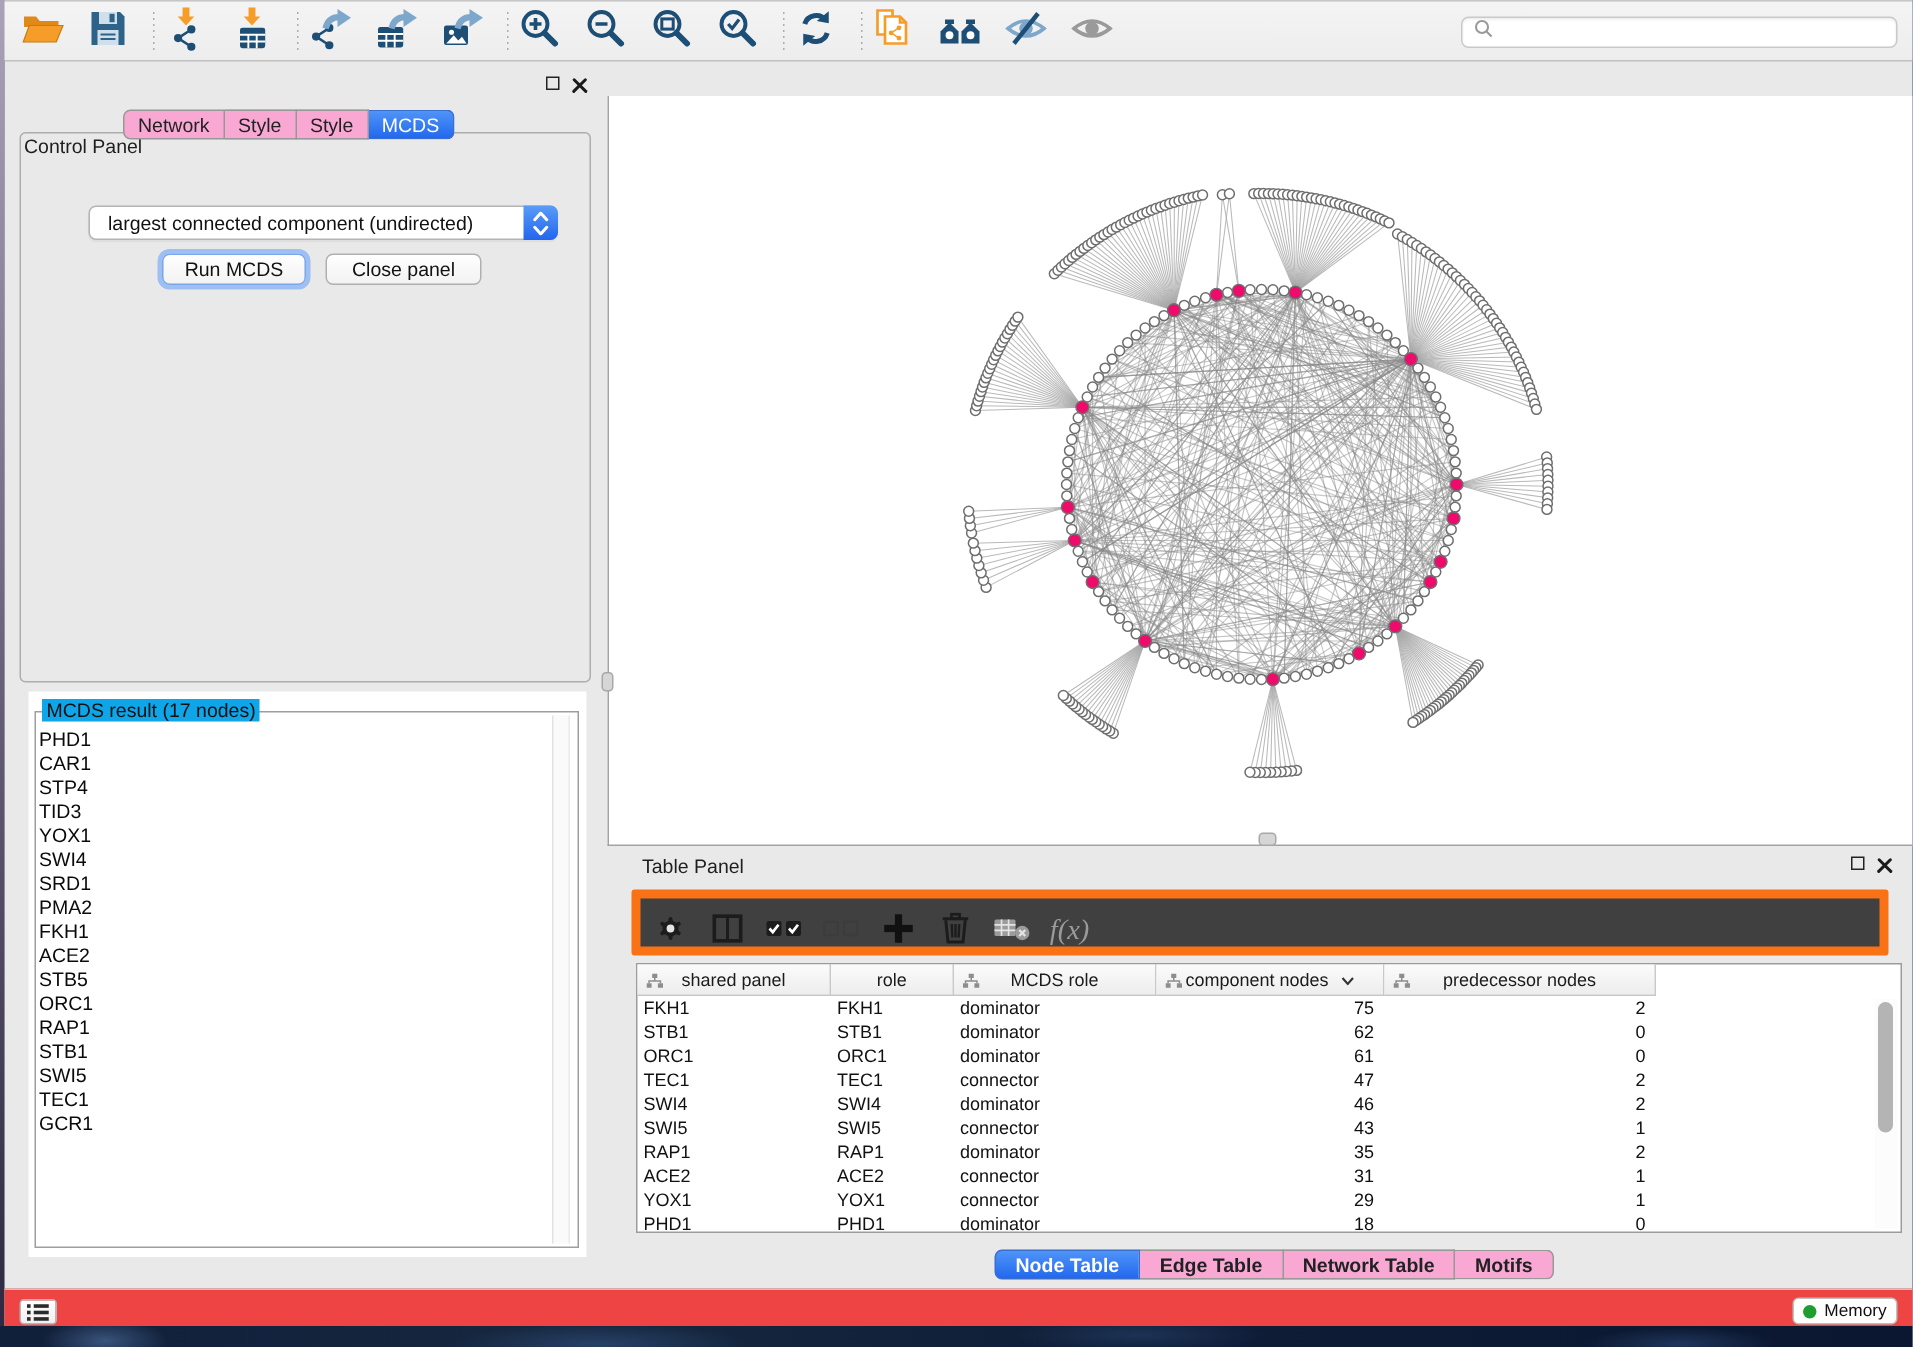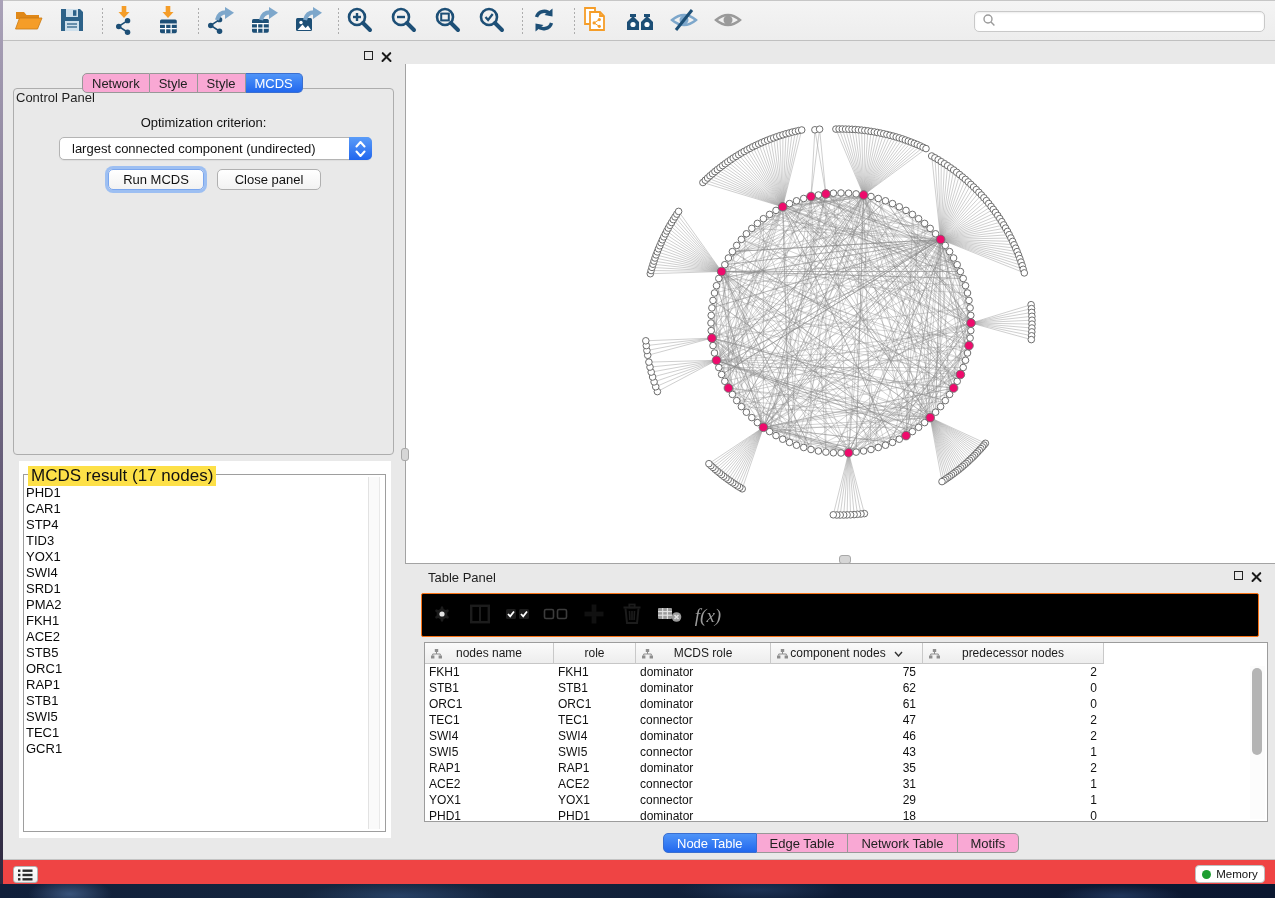--- a/index.html
+++ b/index.html
@@ -71,22 +71,22 @@
   .btn { position:absolute; height:21px; background:linear-gradient(#ffffff,#f2f2f2);
     border:1px solid #b0b0b0; border-radius:5px; font-size:13px; color:#111;
     display:flex; align-items:center; justify-content:center; }
   #btn-run { left:94px; top:80px; width:96px;
     box-shadow:0 0 0 3px rgba(94,156,250,.55); border-color:#7aa6ee; }
   #btn-close { left:203px; top:80px; width:104px; }
 
   #fieldset { position:absolute; left:16px; top:419px; width:372px; height:377px; background:#fff; }
   #fs-border { position:absolute; left:4px; top:13px; right:5px; bottom:6px;
     border:1px solid #9e9e9e; }
-  #fs-legend { position:absolute; left:9px; top:5px; background:#fde047; padding:0 3px;
-    font-size:17px; color:#111; z-index:2; }
+  #fs-legend { position:absolute; left:9px; top:5px; background:#0ea5e9; padding:0 3px;
+    font-size:13px; color:#111; z-index:2; }
   #fs-list { position:absolute; left:7px; top:24px; width:340px; font-size:13px;
     color:#0a0a0a; line-height:16px; }
   #fs-scroll { position:absolute; right:11px; top:16px; width:12px; bottom:9px;
     background:#fafafa; border-left:1px solid #e2e2e2; border-right:1px solid #e9e9e9; }
 
   
   #netwin { position:absolute; left:402px; top:41px; width:870px; height:523px; }
   #net-titlebar { position:absolute; left:0; top:0; width:100%; height:23px;
     background:linear-gradient(#f3f3f3,#d8d8d8); border:1px solid #a3a3a3; border-bottom:none; }
   #net-title { position:absolute; top:4px; left:424px; width:160px; text-align:center;
@@ -100,21 +100,21 @@
   #net-canvas { position:absolute; left:0; top:23px; width:870px; height:500px; background:#fff;
     border-left:1px solid #a3a3a3; border-bottom:1px solid #a3a3a3; }
   #vsplit-knob { position:absolute; left:-4px; top:407px; width:8px; height:13px;
     background:#d6d6d6; border:1px solid #a8a8a8; border-radius:3px; z-index:5; }
   #hsplit-knob { position:absolute; left:434px; top:514px; width:12px; height:9px;
     background:#d6d6d6; border:1px solid #a8a8a8; border-radius:3px; z-index:5; }
 
   
   #tpanel { position:absolute; left:402px; top:565px; width:870px; height:293px; }
   #tp-toolbar { position:absolute; left:16px; top:28px; width:838px; height:44px;
-    background:#000000; border:1px solid #f97316; border-radius:2px; }
+    background:#404040; border:6px solid #f97316; border-radius:2px; }
   .tp-btn { position:absolute; top:6px; width:32px; height:32px; display:flex;
     align-items:center; justify-content:center; }
   #fx-label { font-size:19px; font-family:"Liberation Serif", serif; font-style:italic; color:#9b9b9b; }
 
   #ttable { position:absolute; left:19px; top:77px; width:844px; height:180px;
     border:1px solid #9c9c9c; background:#fff; }
   #thead { position:absolute; left:0; top:0; width:842px; height:21px; }
   .hcell { position:absolute; top:0; height:21px; display:flex; align-items:center;
     justify-content:center; font-size:12px; color:#1b1b1b; border-right:1px solid #c9c9c9;
     background:linear-gradient(#fbfbfb,#ededed); border-bottom:1px solid #c6c6c6; }
@@ -123,21 +123,21 @@
   #tbody { position:absolute; left:0; top:21px; width:842px; height:157px; overflow:hidden; }
   .trow { position:absolute; left:0; width:100%; height:16px; }
   .tcell { position:absolute; top:0; height:16px; font-size:12px; color:#111;
     display:flex; align-items:center; }
   .tcell.num { justify-content:flex-end; }
   #tscroll { position:absolute; right:2px; top:23px; width:15px; height:153px; background:#fcfcfc; }
   #tscroll-thumb { position:absolute; left:2px; top:2px; width:10px; height:87px;
     background:#b4b4b4; border-radius:5px; }
 
   #tp-tabs { position:absolute; left:258px; top:268px; height:21px; display:flex; }
-  #tp-tabs .tab { padding:0 13px; }
+  #tp-tabs .tab { padding:0 13px;font-weight:bold; }
 
   
   #statusbar { position:absolute; left:0; top:859px; width:1272px; height:25px;
     background:#ef4444; border-top:1px solid #c3c3c3; }
   #sb-list-btn { position:absolute; left:10px; top:6px; width:25px; height:17px;
     background:linear-gradient(#fff,#efefef); border:1px solid #b5b5b5; border-radius:3px;
     display:flex; align-items:center; justify-content:center; }
   #sb-memory { position:absolute; right:10px; top:5px; width:70px; height:18px;
     background:#fff; border:1px solid #bfbfbf; border-radius:4px;
     display:flex; align-items:center; justify-content:center; gap:5px;
@@ -339,21 +339,20 @@
         <div class="wbtn-float"></div>
         <div class="wbtn-close"></div>
       </div>
       <div id="cp-tabs">
           <div class="tab">Network</div>
           <div class="tab">Style</div>
           <div class="tab">Style</div>
           <div class="tab sel">MCDS</div>
         </div>
       <div id="cp-box">
-        <div id="opt-label">Optimization criterion:</div>
         <div id="combo">
           <span>largest connected component (undirected)</span>
           <div id="combo-step">
             <svg width="11" height="7" viewBox="0 0 11 7">
                 <path d="M1.5 5.5 L5.5 1 L9.5 5.5" fill="none" stroke="#fff" stroke-width="2" stroke-linecap="round" stroke-linejoin="round"></path>
               </svg>
             <svg width="11" height="7" viewBox="0 0 11 7">
                 <path d="M1.5 1.5 L5.5 6 L9.5 1.5" fill="none" stroke="#fff" stroke-width="2" stroke-linecap="round" stroke-linejoin="round"></path>
               </svg>
           </div>
@@ -1390,21 +1389,21 @@
         <div id="thead">
             <div class="hcell" style="left: 0px; width: 129px;">
               <span class="hicon"><svg width="11" height="10" viewBox="0 0 11 10">
      <g fill="#8d8d8d">
                     <rect x="3.8" y="0" width="3.4" height="3"></rect>
                     <rect x="0" y="6.5" width="3.4" height="3"></rect>
                     <rect x="7.6" y="6.5" width="3.4" height="3"></rect>
                   </g>
      <path d="M5.5 3 V5 M5.5 5 H1.7 V6.5 M5.5 5 H9.3 V6.5" stroke="#8d8d8d" fill="none" stroke-width="1"></path>
                 </svg></span>
-              <span>nodes name</span>
+              <span>shared panel</span>
             </div>
             <div class="hcell" style="left: 129px; width: 82px;">
               <span>role</span>
             </div>
             <div class="hcell" style="left: 211px; width: 135px;">
               <span class="hicon"><svg width="11" height="10" viewBox="0 0 11 10">
      <g fill="#8d8d8d">
                     <rect x="3.8" y="0" width="3.4" height="3"></rect>
                     <rect x="0" y="6.5" width="3.4" height="3"></rect>
                     <rect x="7.6" y="6.5" width="3.4" height="3"></rect>

